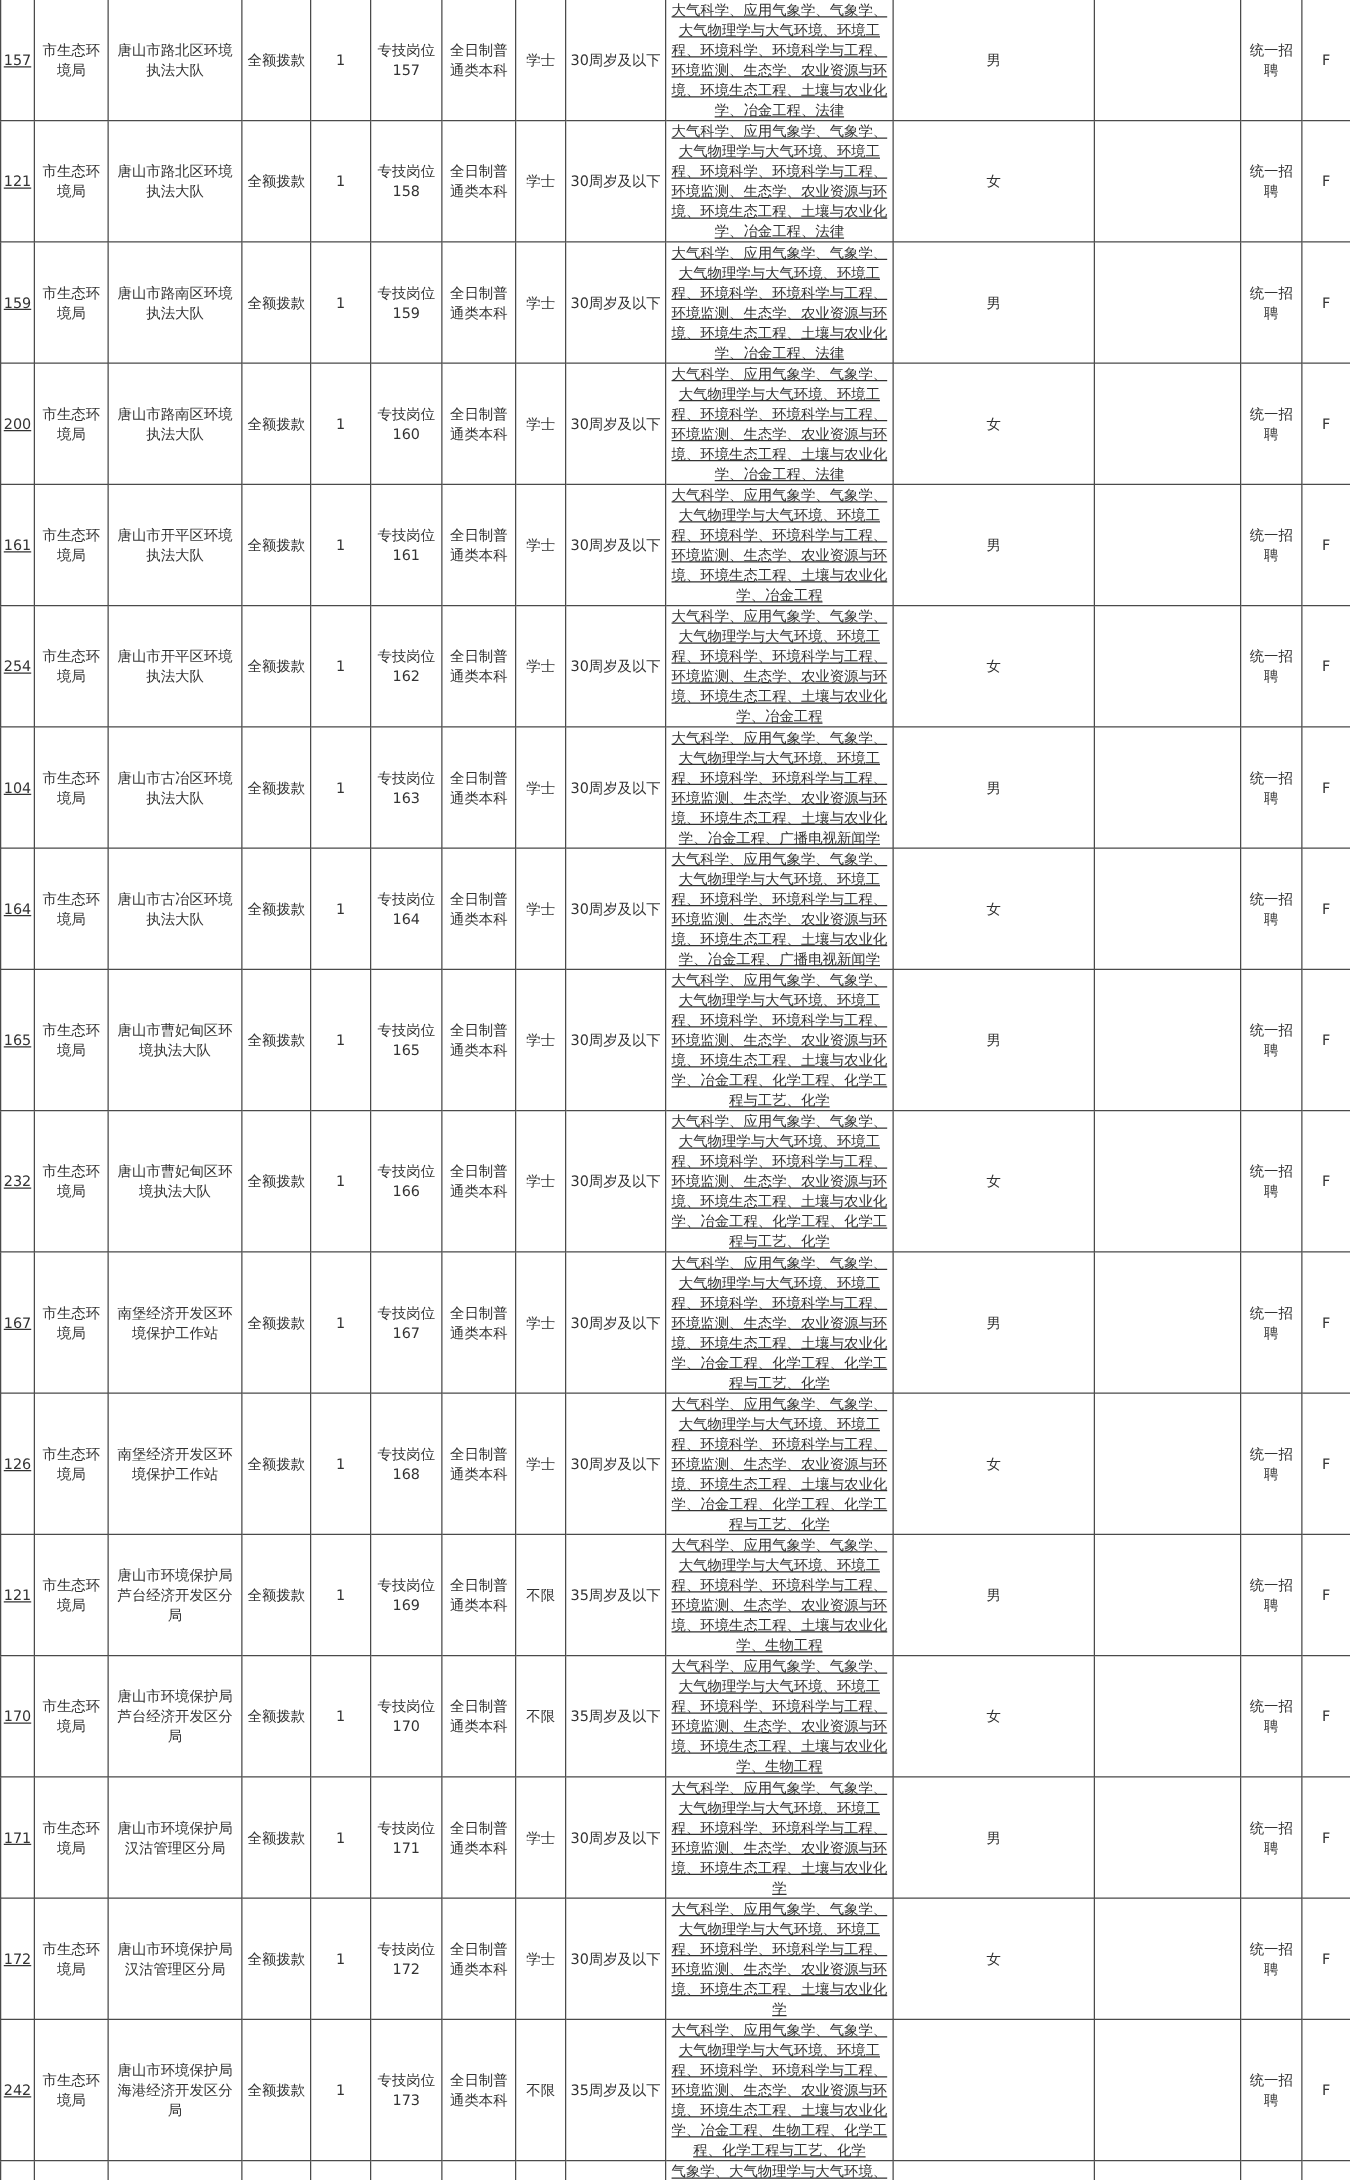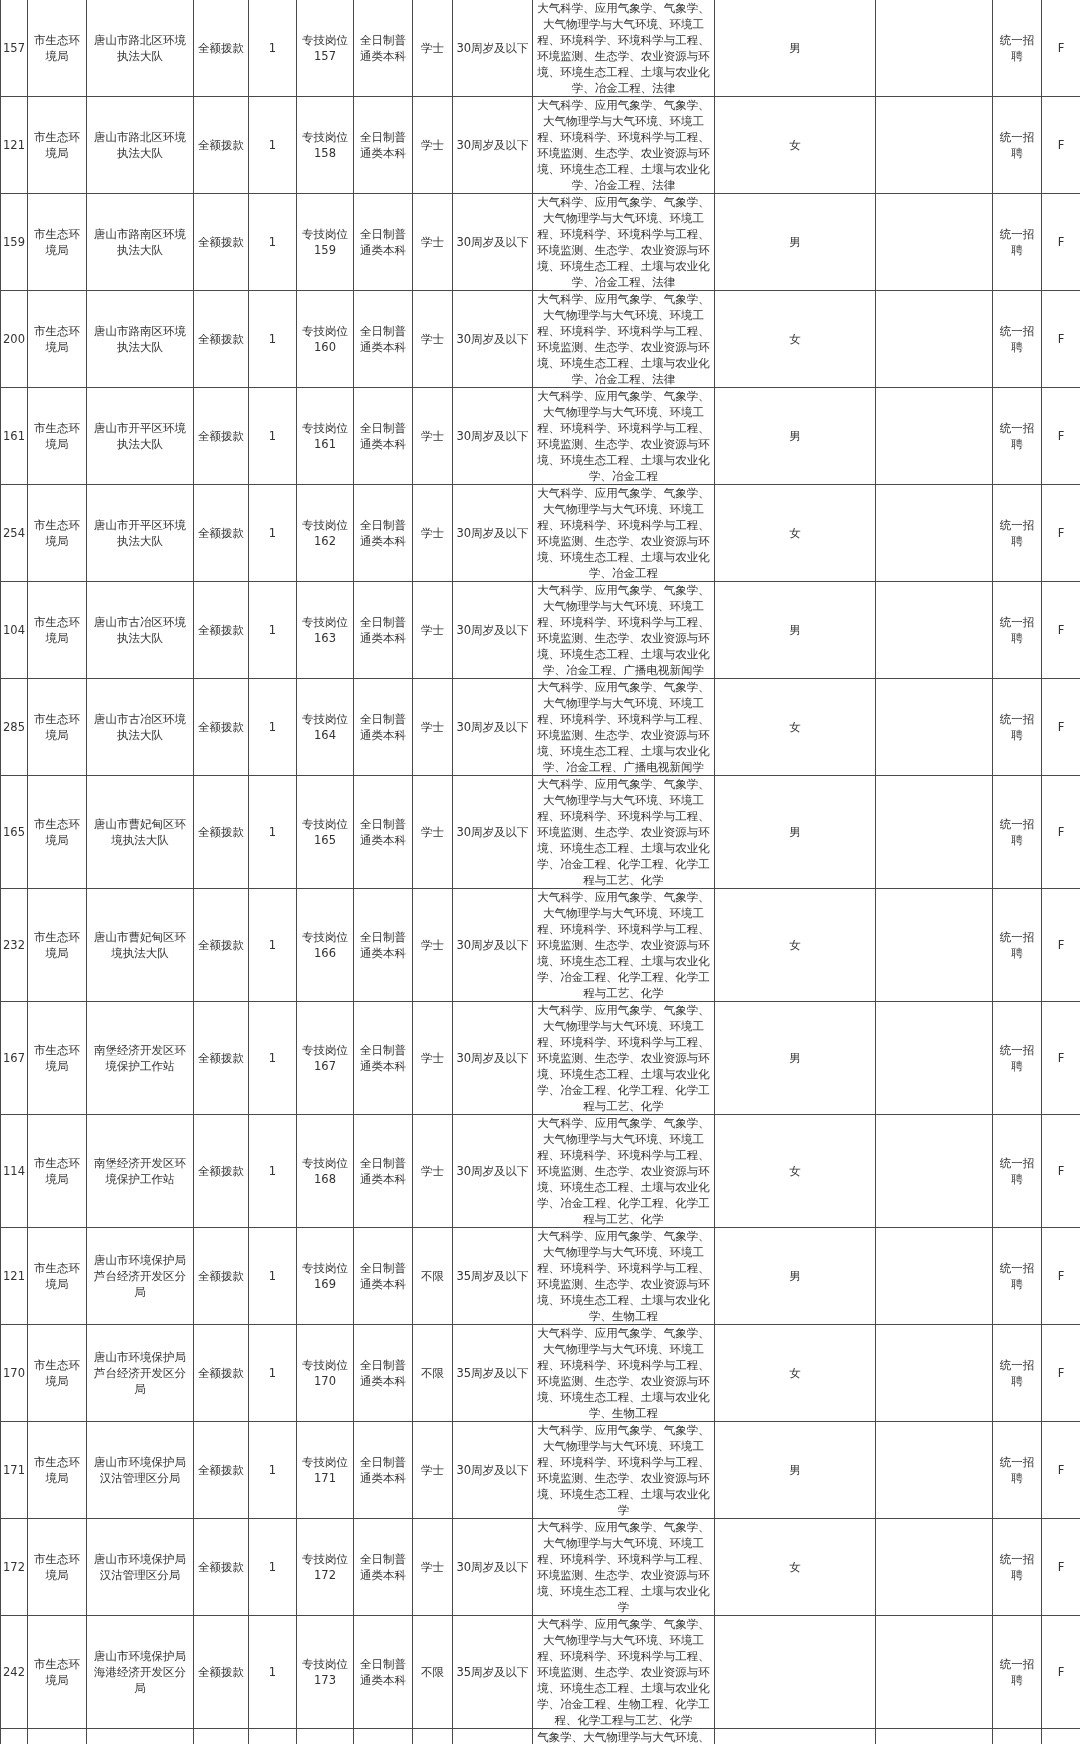--- a/index.html
+++ b/index.html
@@ -1,20 +1,20 @@
 <!DOCTYPE html>
 <html><head>
 <meta charset="utf-8">
 <style>
   html, body { margin: 0; padding: 0; background: #ffffff; }
   body { width: 1080px; height: 1744px; overflow: hidden; font-family: "DejaVu Sans", "Liberation Sans", sans-serif; color: #333333; }
   table.recruit { border-collapse: collapse; table-layout: fixed; width: 1080px; position: absolute; top: -1px; left: 0; }
   table.recruit td { border: 1px solid #4a4a4a; text-align: center; vertical-align: middle; font-size: 11.5px; line-height: 16px; padding: 0 2px; overflow: hidden; word-break: break-all; }
-  td.c-no { font-size: 12.5px; }
-  td.c-major { font-size: 11px; line-height: 16px; padding: 0 3px; text-align: center; }
+  td.c-no { font-size: 12.5px; text-decoration: underline; }
+  td.c-major { font-size: 11px; line-height: 16px; padding: 0 3px; text-align: center; text-decoration: underline; }
   td.c-method { border-left: 2px solid #9a9a9a; }
 </style>
 </head>
 <body>
 
 <table class="recruit">
   <colgroup>
     <col style="width:27px">
       <col style="width:59px">
       <col style="width:107px">
@@ -137,21 +137,21 @@
         <td class="c-edu">全日制普通类本科</td>
         <td class="c-degree">学士</td>
         <td class="c-age">30周岁及以下</td>
         <td class="c-major">大气科学、应用气象学、气象学、大气物理学与大气环境、环境工程、环境科学、环境科学与工程、环境监测、生态学、农业资源与环境、环境生态工程、土壤与农业化学、冶金工程、广播电视新闻学</td>
         <td class="c-gender">男</td>
         <td class="c-other"></td>
         <td class="c-method">统一招聘</td>
         <td class="c-cat">F</td>
       </tr>
       <tr style="height: 96px;">
-        <td class="c-no">285</td>
+        <td class="c-no">164</td>
         <td class="c-dept">市生态环境局</td>
         <td class="c-unit">唐山市古冶区环境执法大队</td>
         <td class="c-funding">全额拨款</td>
         <td class="c-count">1</td>
         <td class="c-post">专技岗位164</td>
         <td class="c-edu">全日制普通类本科</td>
         <td class="c-degree">学士</td>
         <td class="c-age">30周岁及以下</td>
         <td class="c-major">大气科学、应用气象学、气象学、大气物理学与大气环境、环境工程、环境科学、环境科学与工程、环境监测、生态学、农业资源与环境、环境生态工程、土壤与农业化学、冶金工程、广播电视新闻学</td>
         <td class="c-gender">女</td>
@@ -201,21 +201,21 @@
         <td class="c-edu">全日制普通类本科</td>
         <td class="c-degree">学士</td>
         <td class="c-age">30周岁及以下</td>
         <td class="c-major">大气科学、应用气象学、气象学、大气物理学与大气环境、环境工程、环境科学、环境科学与工程、环境监测、生态学、农业资源与环境、环境生态工程、土壤与农业化学、冶金工程、化学工程、化学工程与工艺、化学</td>
         <td class="c-gender">男</td>
         <td class="c-other"></td>
         <td class="c-method">统一招聘</td>
         <td class="c-cat">F</td>
       </tr>
       <tr style="height: 96px;">
-        <td class="c-no">114</td>
+        <td class="c-no">126</td>
         <td class="c-dept">市生态环境局</td>
         <td class="c-unit">南堡经济开发区环境保护工作站</td>
         <td class="c-funding">全额拨款</td>
         <td class="c-count">1</td>
         <td class="c-post">专技岗位168</td>
         <td class="c-edu">全日制普通类本科</td>
         <td class="c-degree">学士</td>
         <td class="c-age">30周岁及以下</td>
         <td class="c-major">大气科学、应用气象学、气象学、大气物理学与大气环境、环境工程、环境科学、环境科学与工程、环境监测、生态学、农业资源与环境、环境生态工程、土壤与农业化学、冶金工程、化学工程、化学工程与工艺、化学</td>
         <td class="c-gender">女</td>

